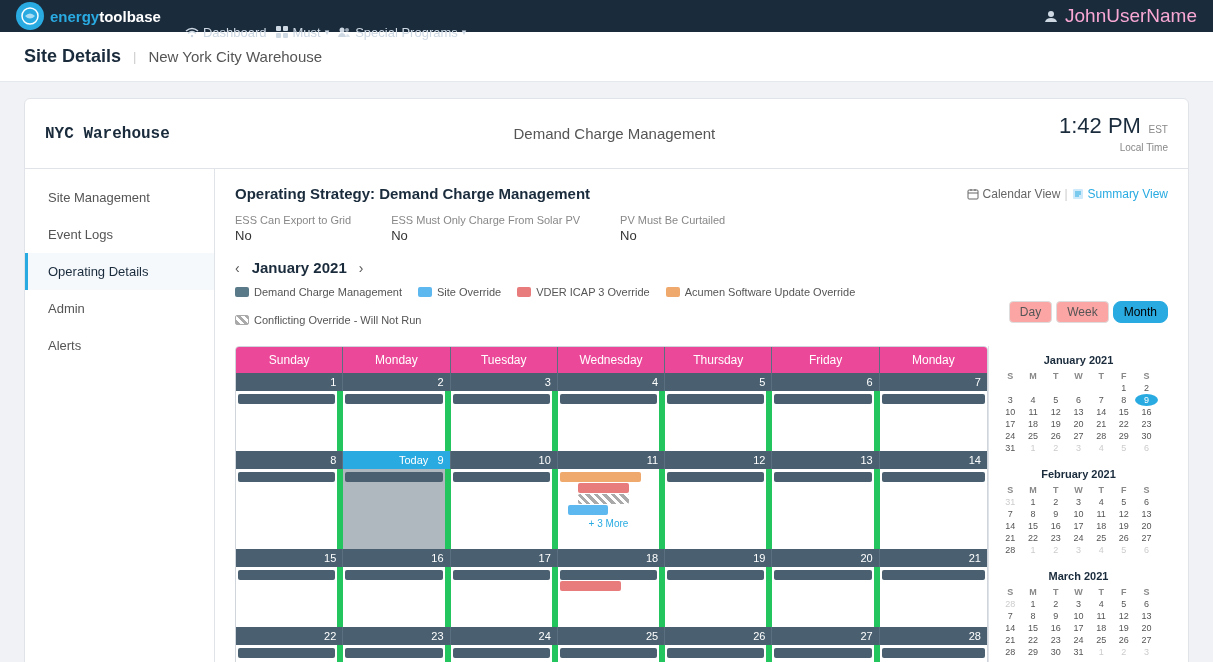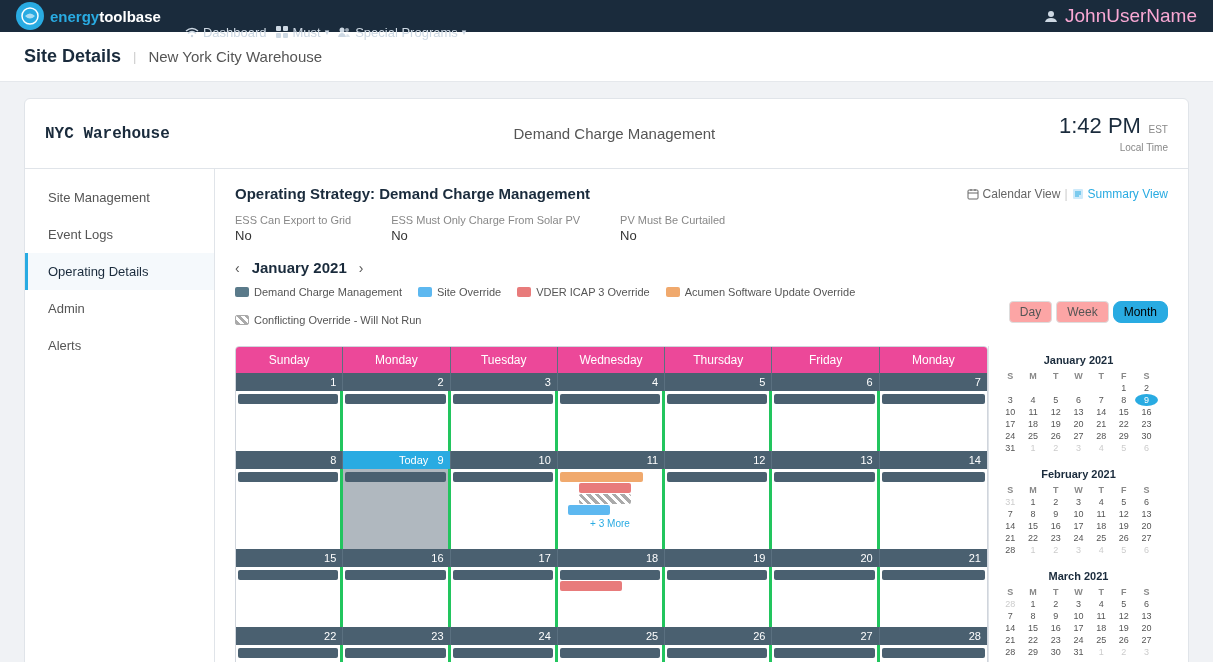--- a/index.html
+++ b/index.html
@@ -183,21 +183,21 @@
       background: #29abe2;
     }
     .cal-date-cell:last-child { border-right: none; }
 
     .cal-content-row {
       display: grid; grid-template-columns: repeat(7, 1fr);
       border-top: none;
       min-height: 60px;
     }
     .cal-content-cell {
-      border-right: 3px solid #22c55e; background: #fff;
+      border-right: 6px solid #22c55e; background: #fff;
       padding: 2px 0; min-height: 60px; position: relative;
     }
     .cal-content-cell.gray-today { background: #b0b8bf; }
     .cal-content-cell:last-child { border-right: none; }
 
     .more-link { font-size: 10px; color: #29abe2; text-align: center; cursor: pointer; padding: 2px; }
 
     
     .mini-cals { width: 180px; flex-shrink: 0; padding: 8px 10px; border-left: 1px solid #e0e4e9; overflow-y: auto; }
     .mini-cal { margin-bottom: 14px; }

